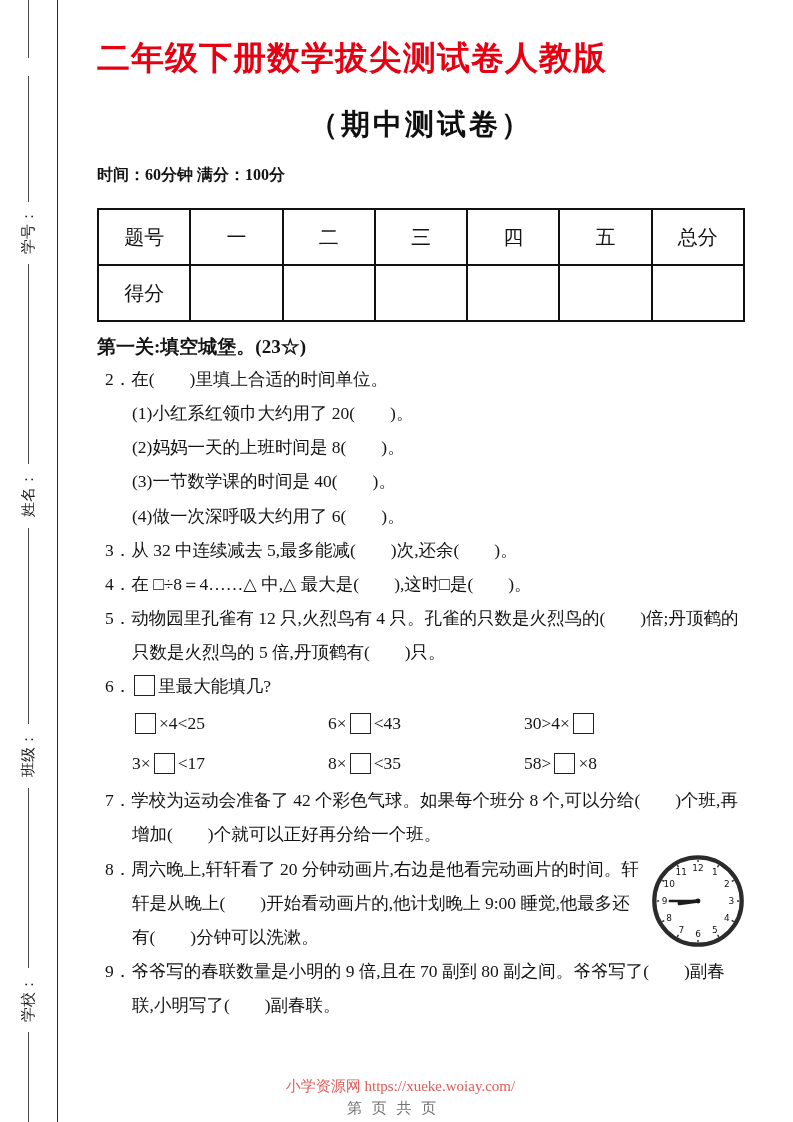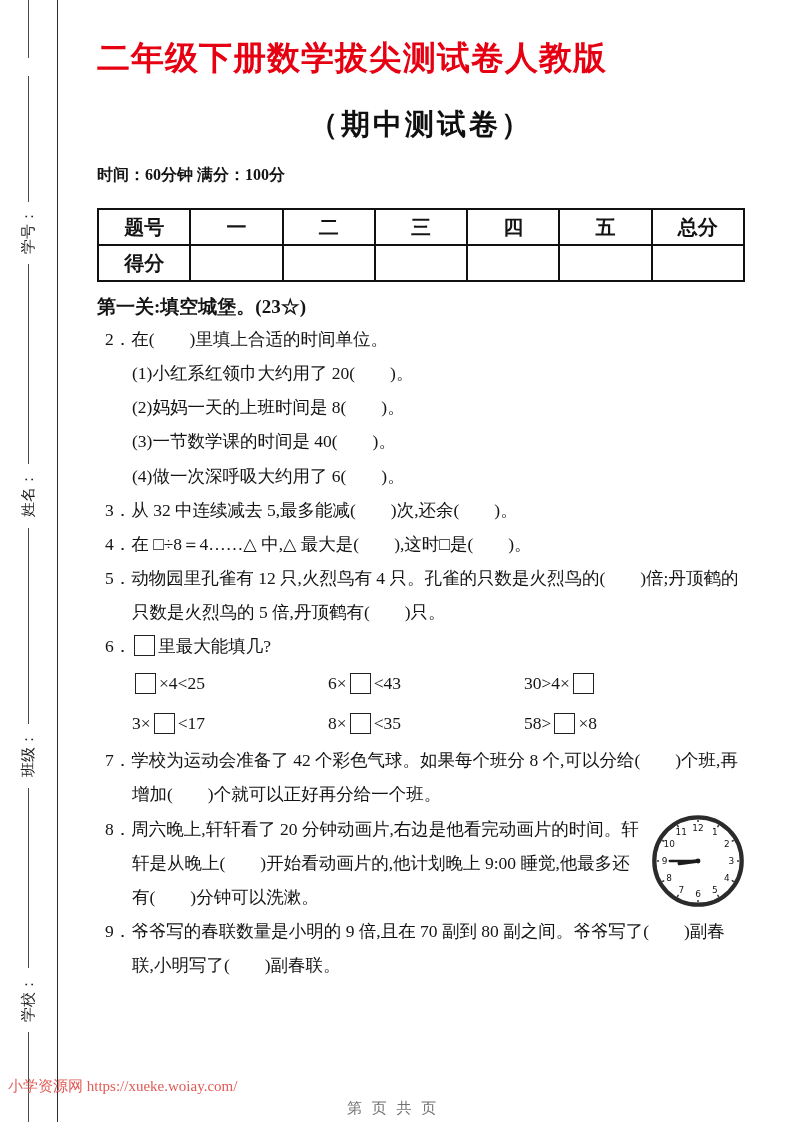--- a/index.html
+++ b/index.html
@@ -24,37 +24,37 @@
     transform:rotate(-90deg); white-space:nowrap;
   }
   .ml1 { top:222px; } .ml2 { top:485px; } .ml3 { top:745px; } .ml4 { top:990px; }
 
   .content { position:absolute; left:97px; top:28px; width:648px; }
   .title { text-align:left; font-size:33px; font-weight:bold; letter-spacing:1px; color:var(--title-red,#e60012); margin-top:8px; }
   .subtitle { text-align:center; font-size:29px; font-weight:600; letter-spacing:3px; margin-top:24px; color:#101010; }
   .time-info { text-align:left; font-size:16px; font-weight:600; margin-top:20px; margin-bottom:22px; padding-right:2px; }
 
   table.score { width:100%; border-collapse:collapse; table-layout:fixed; }
-  table.score td { border:2px solid #111; height:36px; text-align:center; font-size:20px; font-weight:700; }
+  table.score td { border:2px solid #111; height:56px; text-align:center; font-size:20px; font-weight:400; }
 
   .section-title { font-size:19px; font-weight:bold; margin-top:12px; margin-bottom:2px; }
 
   .q   { font-size:17.5px; line-height:1.95; white-space:pre-wrap; margin-left:8px; padding-left:27px; text-indent:-27px; }
   .sub { font-size:17.5px; line-height:1.95; white-space:pre-wrap; margin-left:35px; }
 
   .q6rows { margin-left:35px; }
   .q6row { display:flex; }
   .expr { width:196px; height:40px; display:flex; align-items:center; font-size:17.5px; }
   .fillbox { display:inline-block; width:21px; height:21px; border:1.6px solid #222; background:#fff;
              vertical-align:-4px; margin:0 3px; flex:0 0 auto; }
 
   .clock-wrap { float:right; width:94px; height:94px; margin:2px 0 2px 10px; text-indent:0; }
   .clock-num { font-size:9.5px; text-anchor:middle; fill:#111; font-family:"DejaVu Sans","Liberation Sans",sans-serif; }
 
-  .footer   { position:absolute; left:8px; right:0; bottom:26px; text-align:left; font-size:15px; color:var(--footer-red,#e05a56); }
+  .footer   { position:absolute; left:8px; right:0; bottom:26px; text-align:center; font-size:15px; color:var(--footer-red,#e05a56); }
   .pageline { position:absolute; left:0; right:0; bottom:4px;  text-align:center; font-size:15px; color:#737373; letter-spacing:0.65em; }
 </style>
 </head>
 <body>
 
 <div class="page">
 
   <div class="margin-rule"></div>
   <div class="margin-seg seg1"></div>
   <div class="margin-seg seg2"></div>

